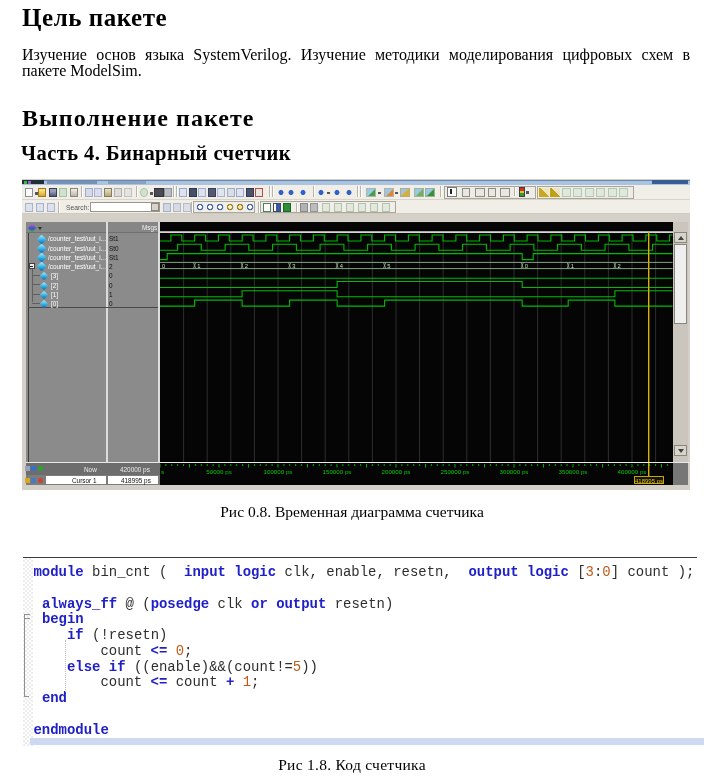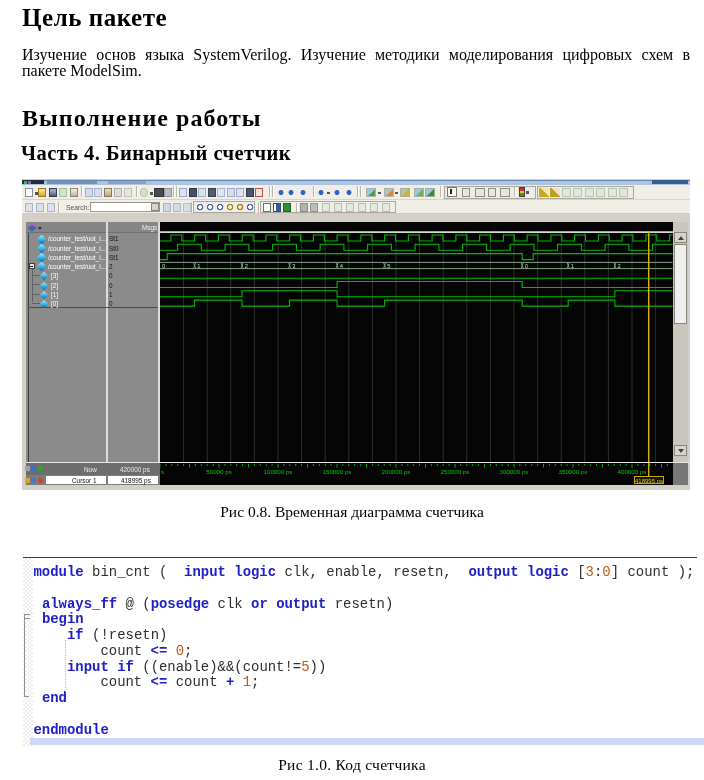--- a/index.html
+++ b/index.html
@@ -7,21 +7,21 @@
 .tv {position:absolute;font-family:"Liberation Sans",sans-serif;font-size:6.4px;color:#111;left:109px;white-space:nowrap}
 .dia {position:absolute;background:linear-gradient(135deg,#8ce0f8 15%,#28a8e0 60%,#1060a8);transform:rotate(45deg);border-radius:1px}
 .ic {position:absolute;width:9px;height:9px;top:2px}
 .sep {position:absolute;width:2px;height:11px;top:1px;border-left:1px solid #b8b4aa;border-right:1px solid #fff}
 .k {color:#2020c8;font-weight:bold}
 .n {color:#c05818}
 </style></head><body>
 
 <div class="abs" style="left:22px;top:5px;font-size:25px;line-height:25px;letter-spacing:0.55px;font-weight:bold;white-space:nowrap">Цель пакете</div>
 <div class="abs" style="left:22px;top:46.5px;font-size:16px;line-height:16.7px;width:680px"><span style="word-spacing:5.25px">Изучение основ языка SystemVerilog. Изучение методики моделирования цифровых схем в</span><br>пакете ModelSim.</div>
-<div class="abs" style="left:22px;top:106.4px;font-size:24px;line-height:24px;letter-spacing:1.05px;font-weight:bold;white-space:nowrap">Выполнение работы</div>
+<div class="abs" style="left:22px;top:106.4px;font-size:24px;line-height:24px;letter-spacing:1.05px;font-weight:bold;white-space:nowrap">Выполнение пакете</div>
 <div class="abs" style="left:21px;top:143px;font-size:20.5px;line-height:20.5px;letter-spacing:0.44px;font-weight:bold;white-space:nowrap">Часть 4. Бинарный счетчик</div>
 
 <div class="abs" style="left:22px;top:179px;width:667.5px;height:310.5px;background:#d4d0c8">
 </div>
 
 <div class="abs" style="left:22px;top:179.5px;width:667.5px;height:5.8px;background:linear-gradient(#6888ae 18%,#a9c3e1 18%)"></div>
 <div class="abs" style="left:22px;top:179.8px;width:22px;height:4.6px;background:#232d3a"></div>
 <div class="abs" style="left:24px;top:181px;width:2.5px;height:2.5px;background:#38b848"></div>
 <div class="abs" style="left:28px;top:181px;width:2.5px;height:2.5px;background:#8868c0"></div>
 <div class="abs" style="left:47px;top:181.2px;width:50px;height:2.6px;background:#7492b8"></div>
@@ -255,24 +255,24 @@
 
 <div class="abs" style="left:22.7px;top:557px;width:674px;border-top:1.2px solid #3a3a44"></div>
 <div class="abs" style="left:22.7px;top:558px;width:10px;height:188px;background:repeating-conic-gradient(#ececec 0% 25%,#ffffff 0% 50%) 0 0/4px 4px"></div>
 <div class="abs" style="left:30px;top:737.5px;width:674px;height:7.5px;background:#ccd9f0"></div>
 <div class="abs" style="left:33.5px;top:565.1px;font-family:'Liberation Mono',monospace;font-size:13.95px;line-height:15.75px;white-space:pre;color:#2e2e2e"><span class="k">module</span> bin_cnt <span class="o">(</span>  <span class="k">input logic</span> clk, enable, resetn,  <span class="k">output logic</span> <span class="o">[</span><span class="n">3</span><span class="o">:</span><span class="n">0</span><span class="o">]</span> count <span class="o">);</span>
 
  <span class="k">always_ff</span> @ <span class="o">(</span><span class="k">posedge</span> clk <span class="k">or</span> <span class="k">output</span> resetn<span class="o">)</span>
  <span class="k">begin</span>
     <span class="k">if</span> <span class="o">(!</span>resetn<span class="o">)</span>
         count <span class="k">&lt;=</span> <span class="n">0</span>;
-    <span class="k">input if</span> <span class="o">((</span>enable<span class="o">)&amp;&amp;(</span>count<span class="o">!=</span><span class="n">5</span><span class="o">))</span>
+    <span class="k">else if</span> <span class="o">((</span>enable<span class="o">)&amp;&amp;(</span>count<span class="o">!=</span><span class="n">5</span><span class="o">))</span>
         count <span class="k">&lt;=</span> count <span class="k">+</span> <span class="n">1</span>;
  <span class="k">end</span>
 
 <span class="k">endmodule</span></div>
 <div class="abs" style="left:64.5px;top:640px;width:0;height:52px;border-left:1px dotted #b8b8c8"></div>
 
 <div class="abs" style="left:24.2px;top:614px;width:6px;height:5px;border:1px solid #909090;border-right:none"></div>
 <div class="abs" style="left:24.2px;top:619px;width:1px;height:78px;background:#909090"></div>
 <div class="abs" style="left:24.2px;top:696px;width:5px;height:1px;background:#909090"></div>
 
-<div class="abs" style="left:0;top:757.3px;width:704px;text-align:center;font-size:15.5px;line-height:15.5px;letter-spacing:0.28px">Рис 1.0. Код счетчика</div>
+<div class="abs" style="left:0;top:757.3px;width:704px;text-align:center;font-size:15.5px;line-height:15.5px;letter-spacing:0.28px">Рис 1.8. Код счетчика</div>
 
 </body></html>

